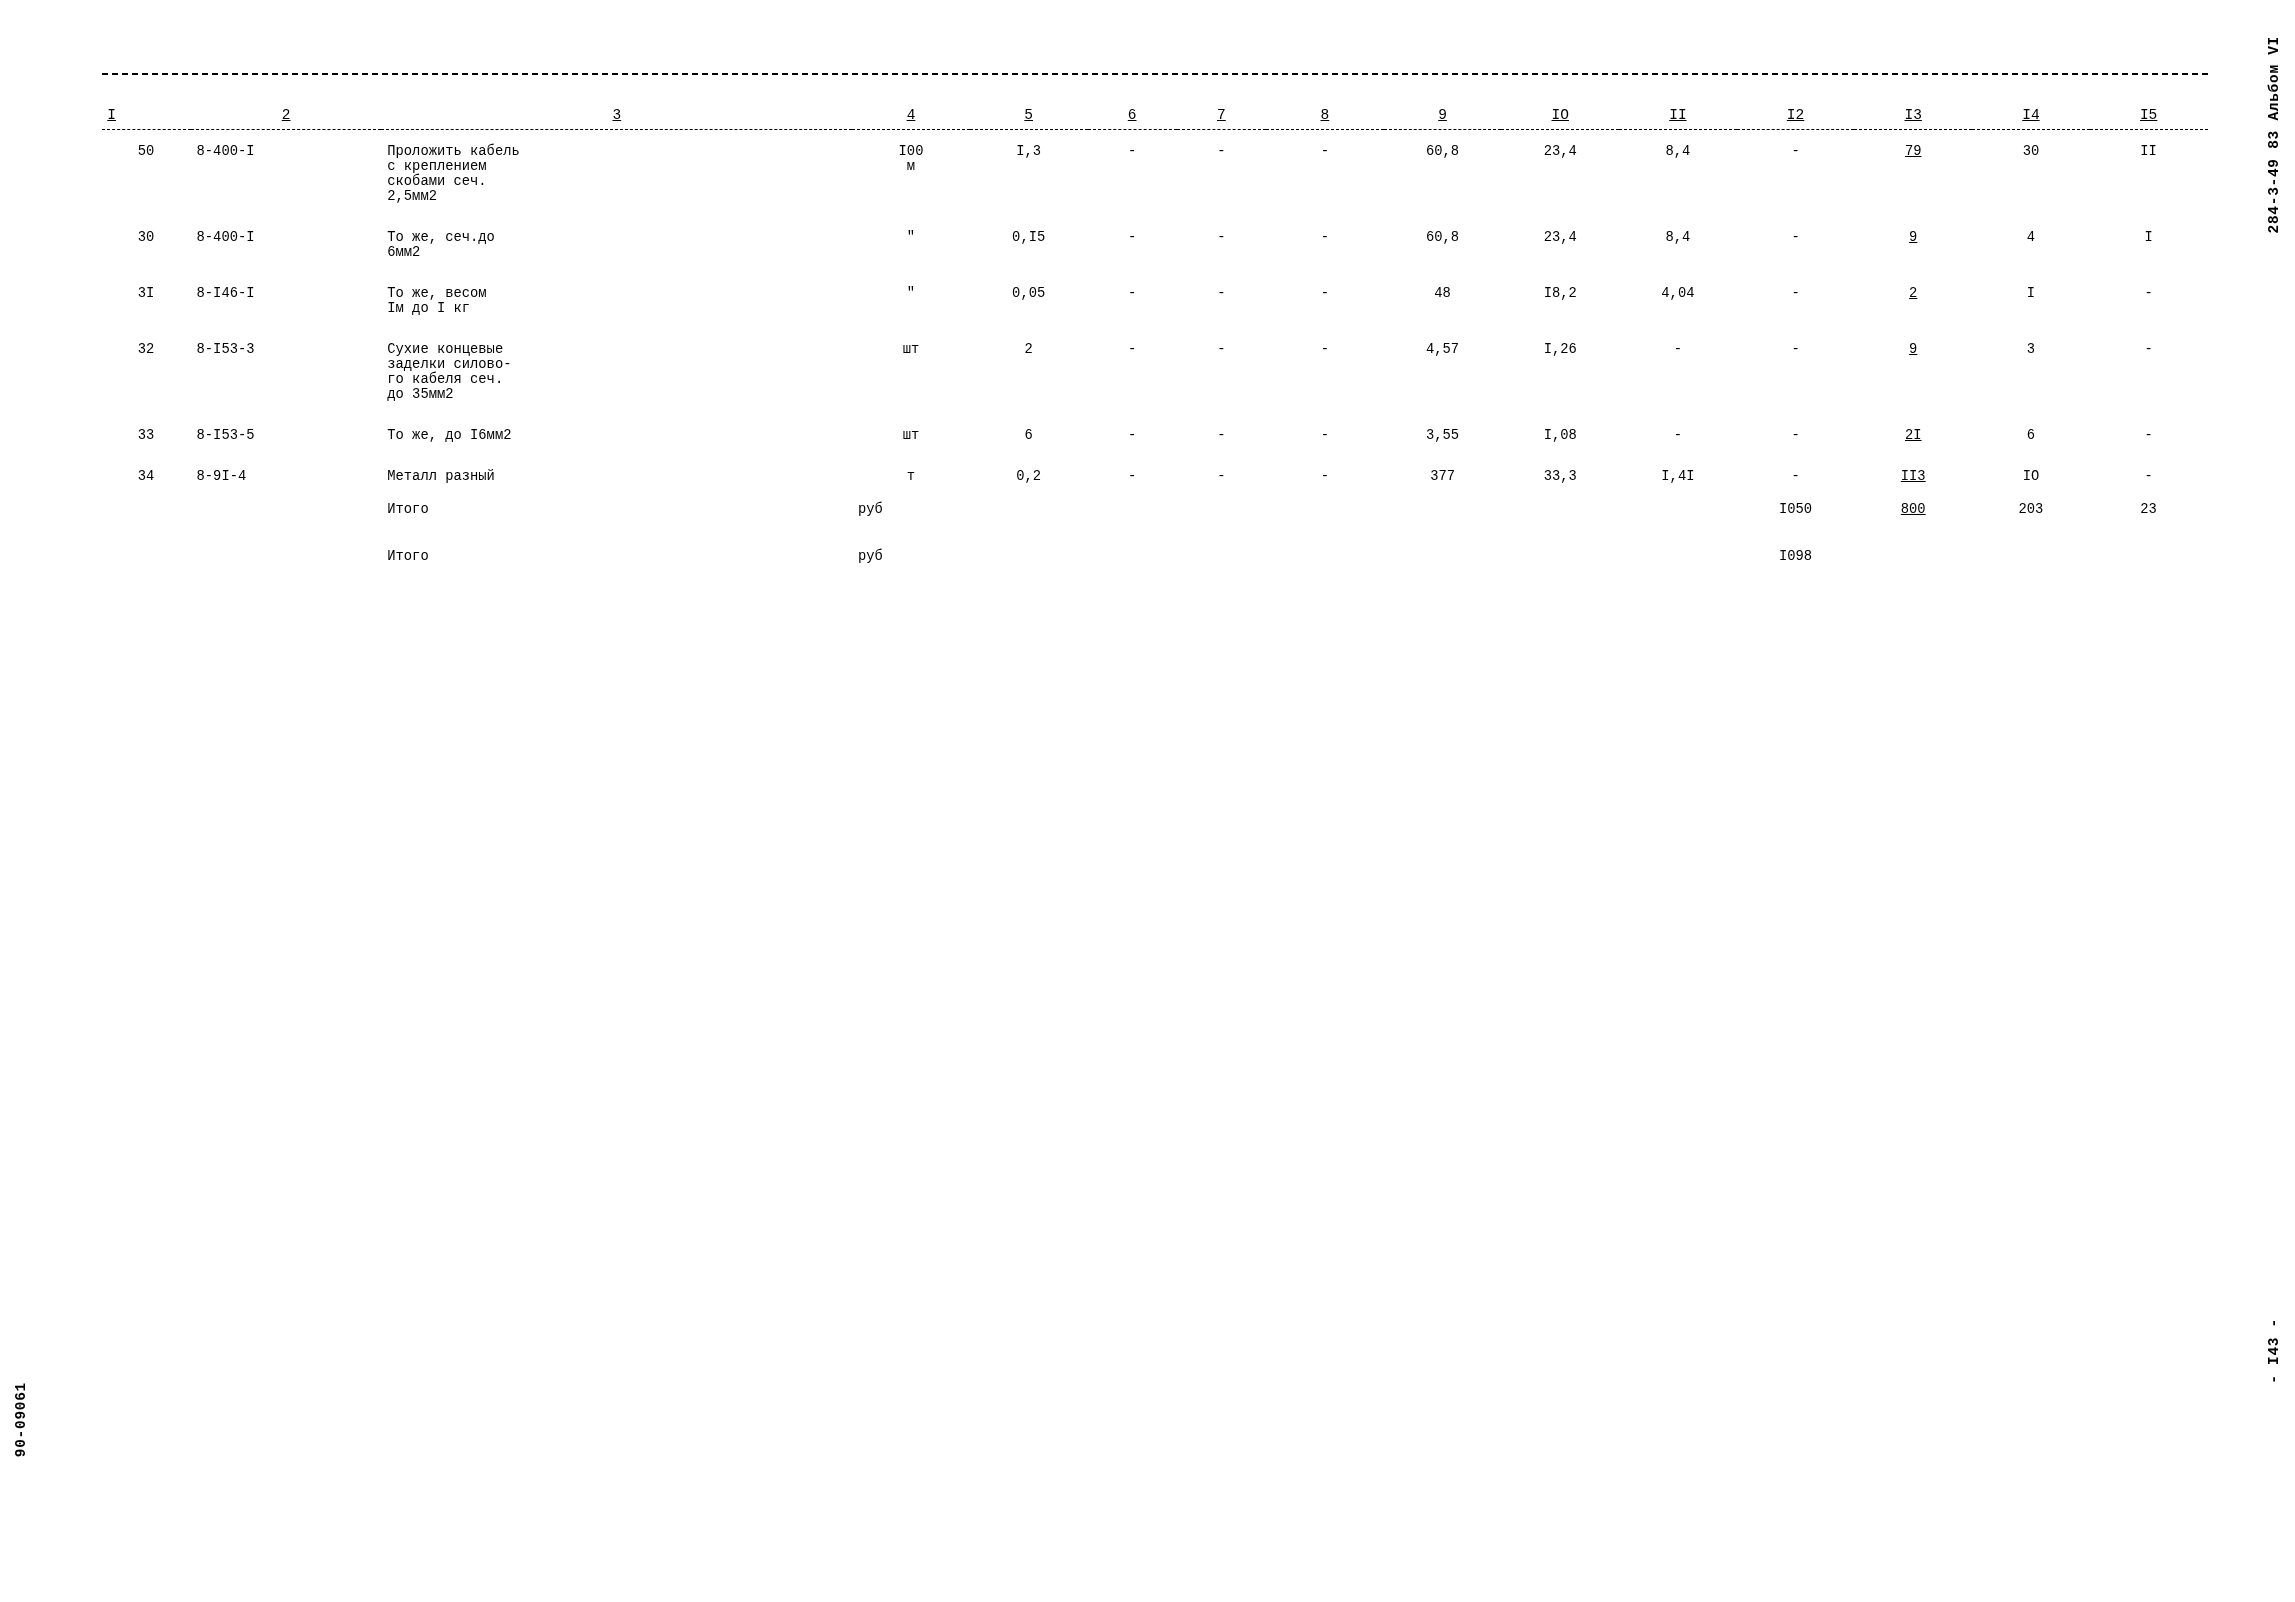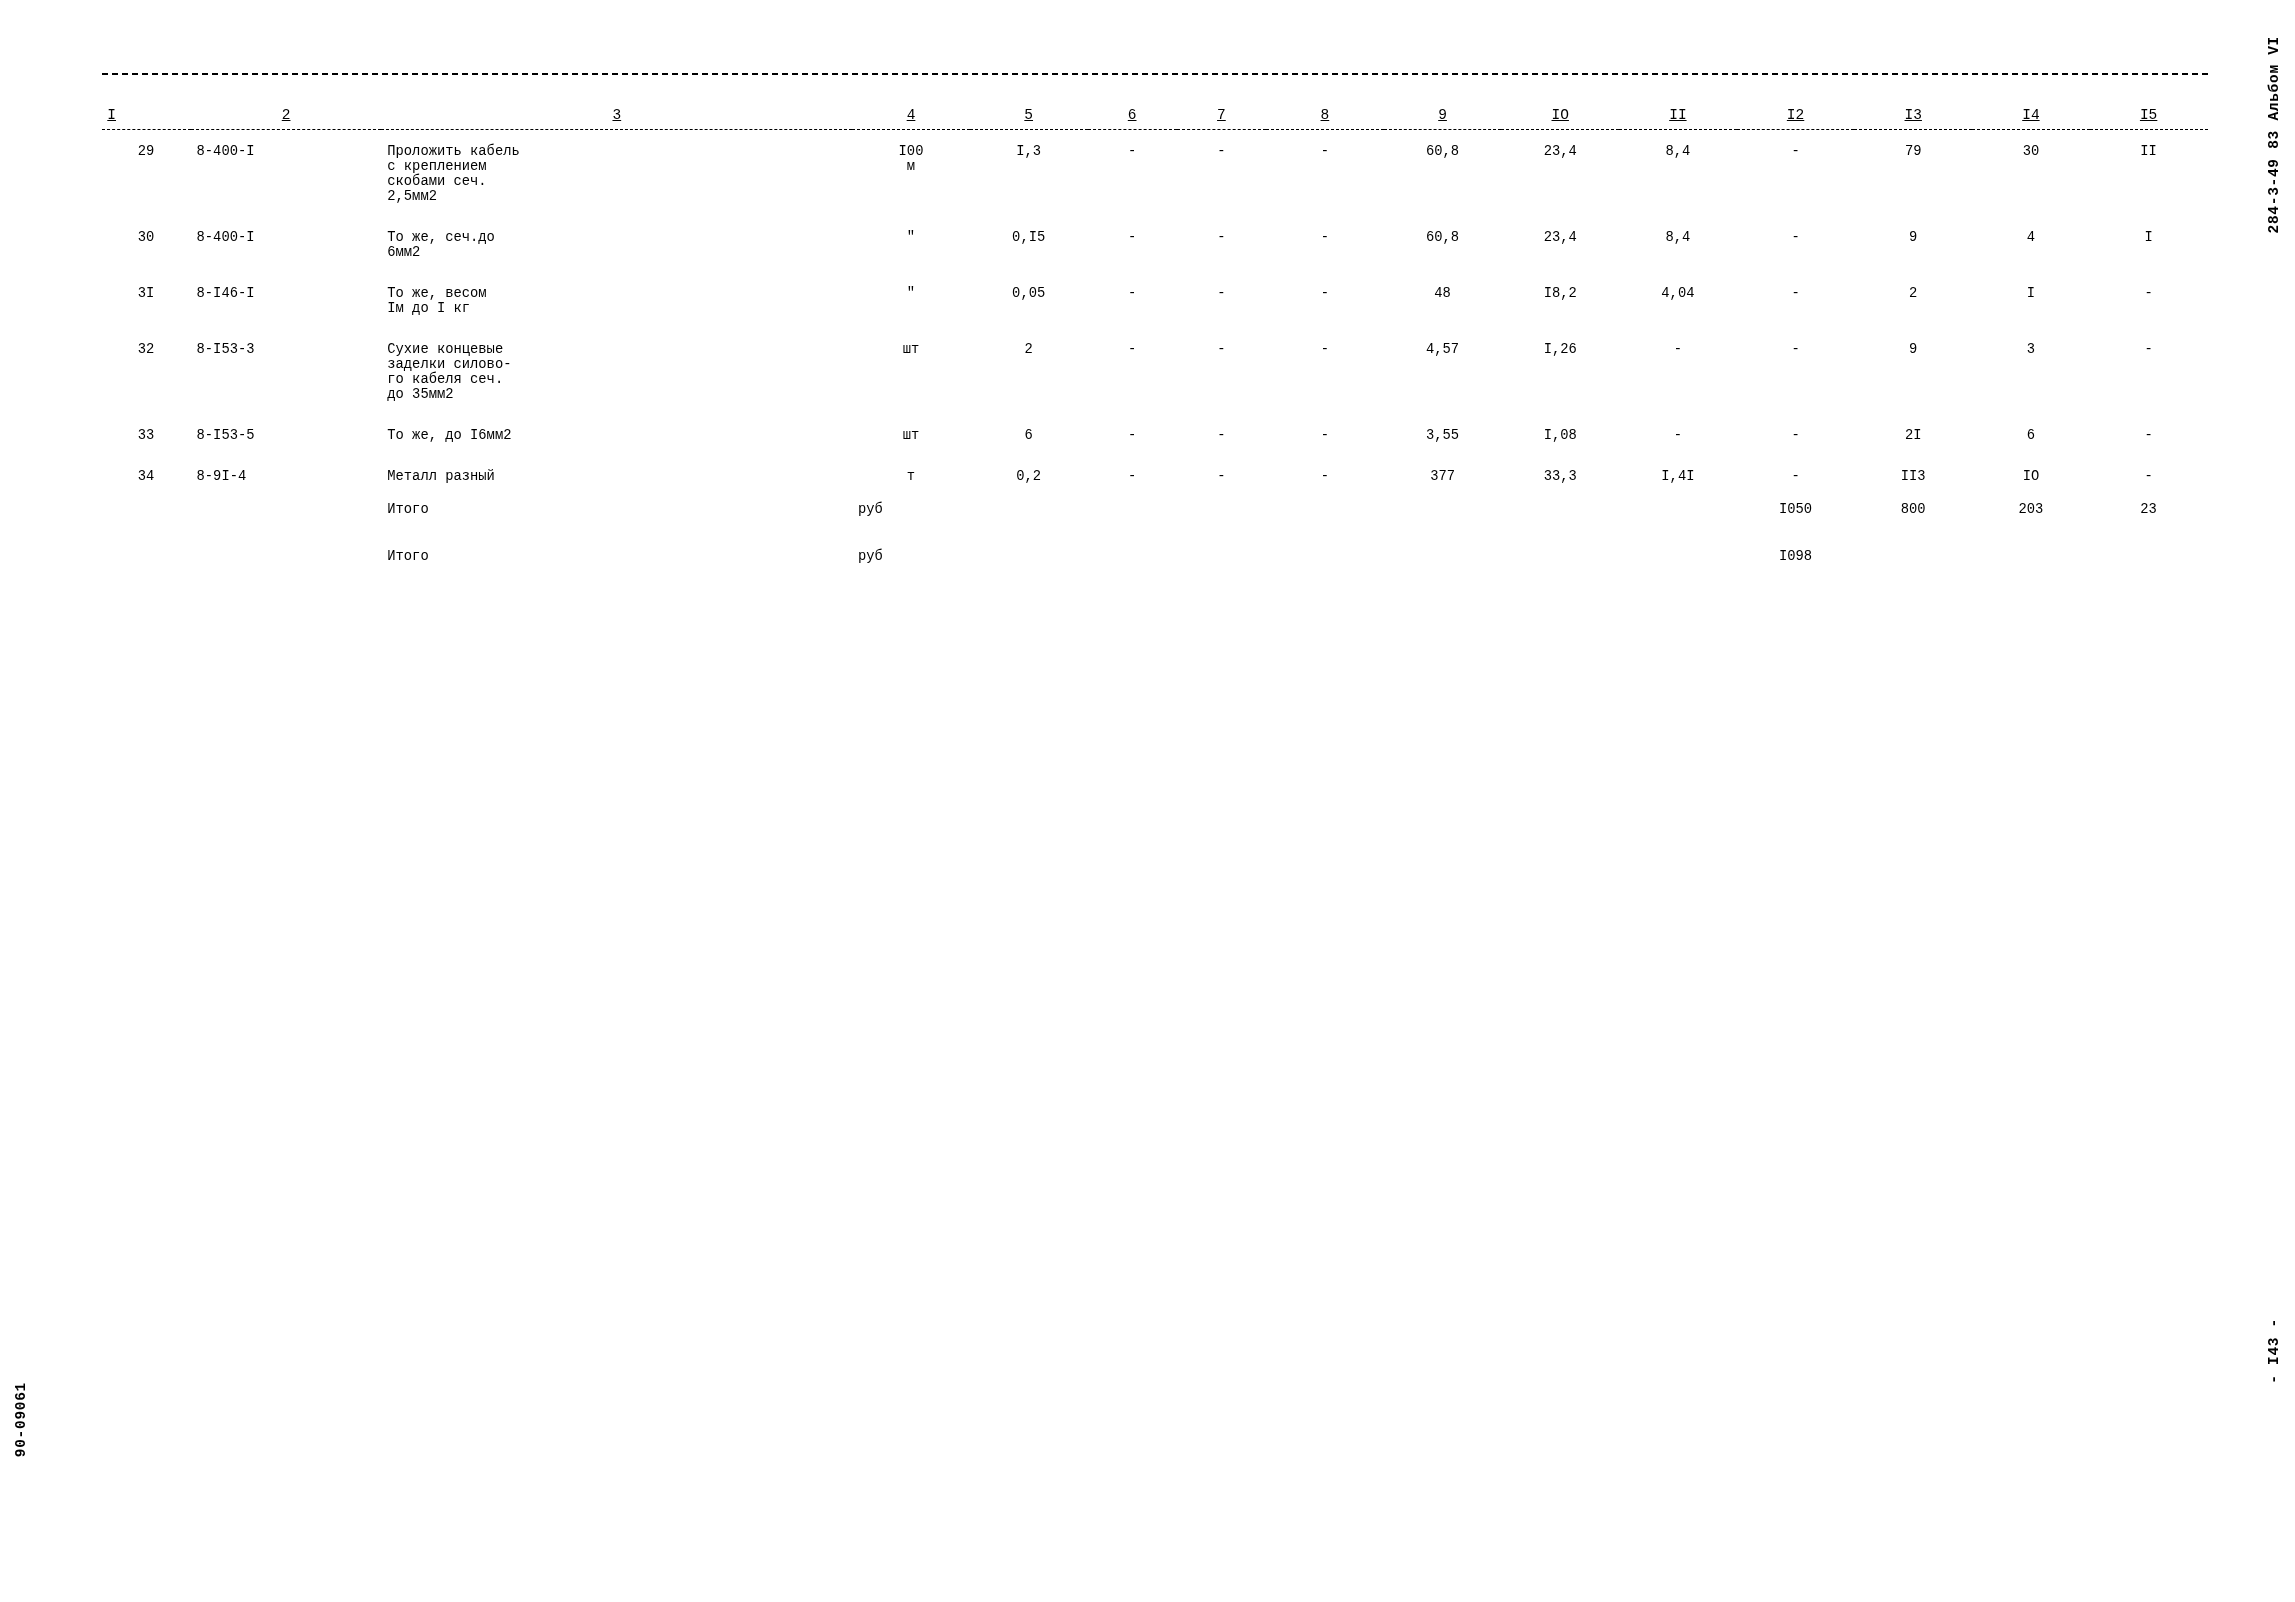--- a/index.html
+++ b/index.html
@@ -86,21 +86,21 @@
     .col-3 { width: 232px; }
     .col-4 { width: 58px; }
     .col-5 { width: 58px; }
     .col-6 { width: 44px; }
     .col-7 { width: 44px; }
     .col-8 { width: 58px; }
     .col-9 { width: 58px; }
     .col-10 { width: 58px; }
     .col-11 { width: 58px; }
     .col-12 { width: 58px; }
-    .col-13 { width: 58px; }
+    .col-13 { width: 58px; text-decoration: underline; }
     .col-14 { width: 58px; }
     .col-15 { width: 58px; }
 
     .data-row td {
       vertical-align: top;
       padding: 4.4px 5.8px;
     }
 
     .text-center { text-align: center; }
     .text-left { text-align: left; }
@@ -169,21 +169,21 @@
         <th class="col-14 text-center header-bottom-dash">I4</th>
         <th class="col-15 text-center header-bottom-dash right-border">I5</th>
       </tr>
     </thead>
     <tbody>
 
       <tr class="data-row row-spacer">
           <td colspan="15" style="height:10px;"></td>
         </tr>
       <tr class="data-row">
-        <td class="col-1 text-center"><span>29</span></td>
+        <td class="col-1 text-center"><span>50</span></td>
         <td class="col-2 text-left"><span>8-400-I</span></td>
         <td class="col-3 text-left" style="white-space:pre-line;"><span>Проложить кабель
 с креплением
 скобами сеч.
 2,5мм2</span></td>
         <td class="col-4 text-center" style="white-space:pre-line;"><span>I00</span><br><span>м</span></td>
         <td class="col-5 text-center"><span>I,3</span></td>
         <td class="col-6 text-center"><span>-</span></td>
         <td class="col-7 text-center"><span>-</span></td>
         <td class="col-8 text-center"><span>-</span></td>

